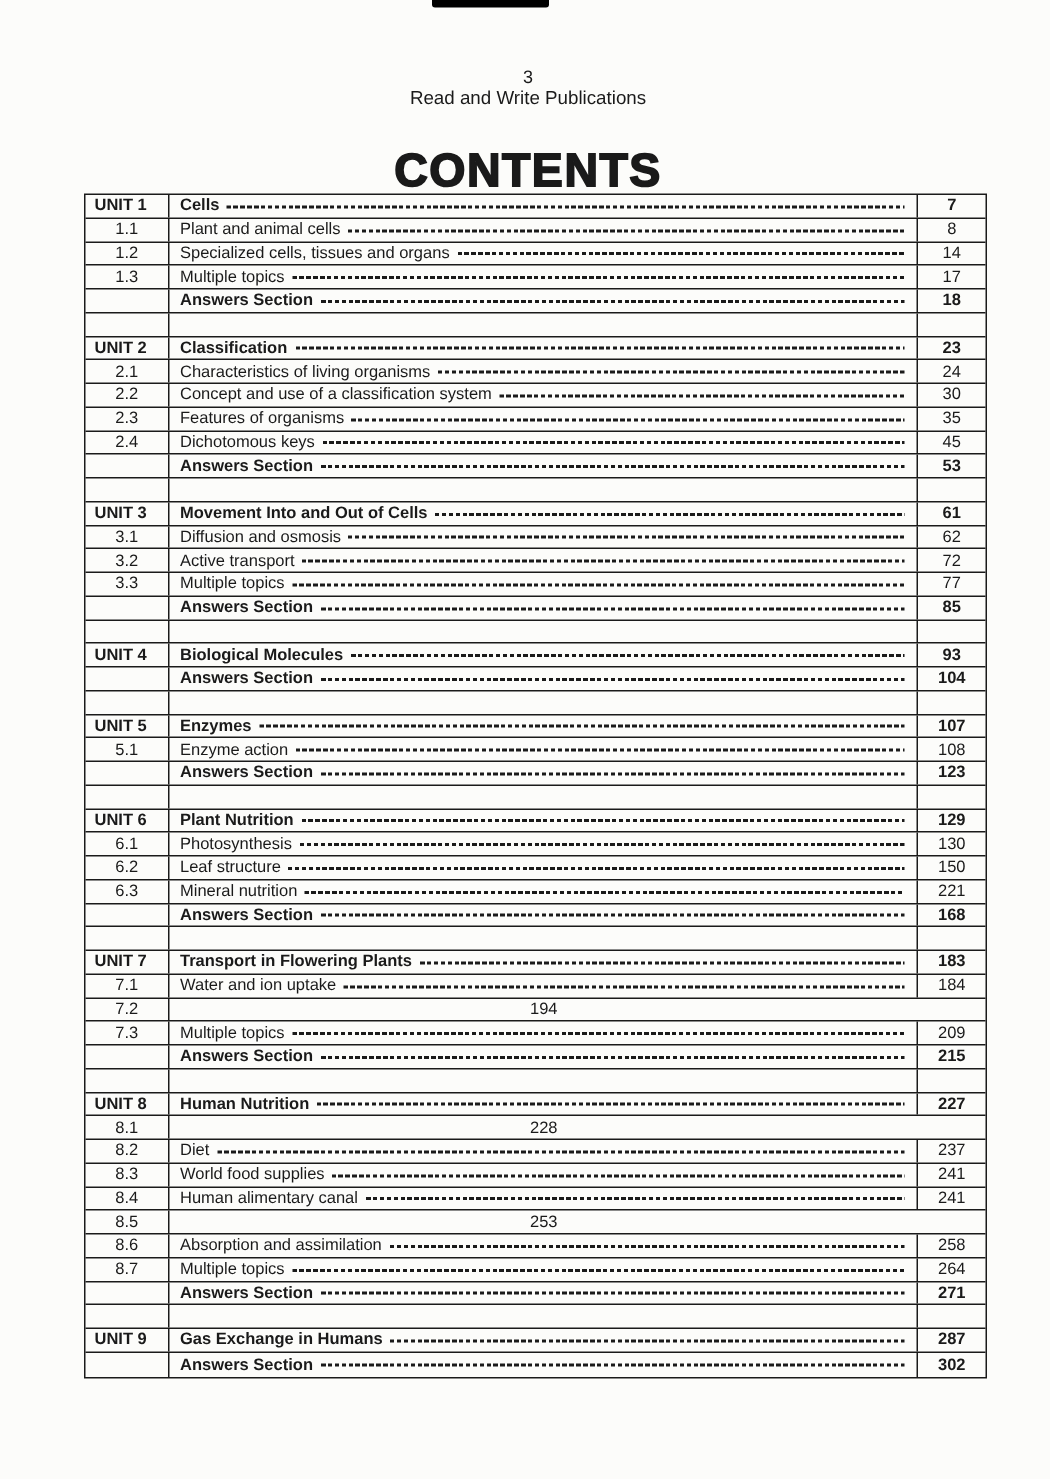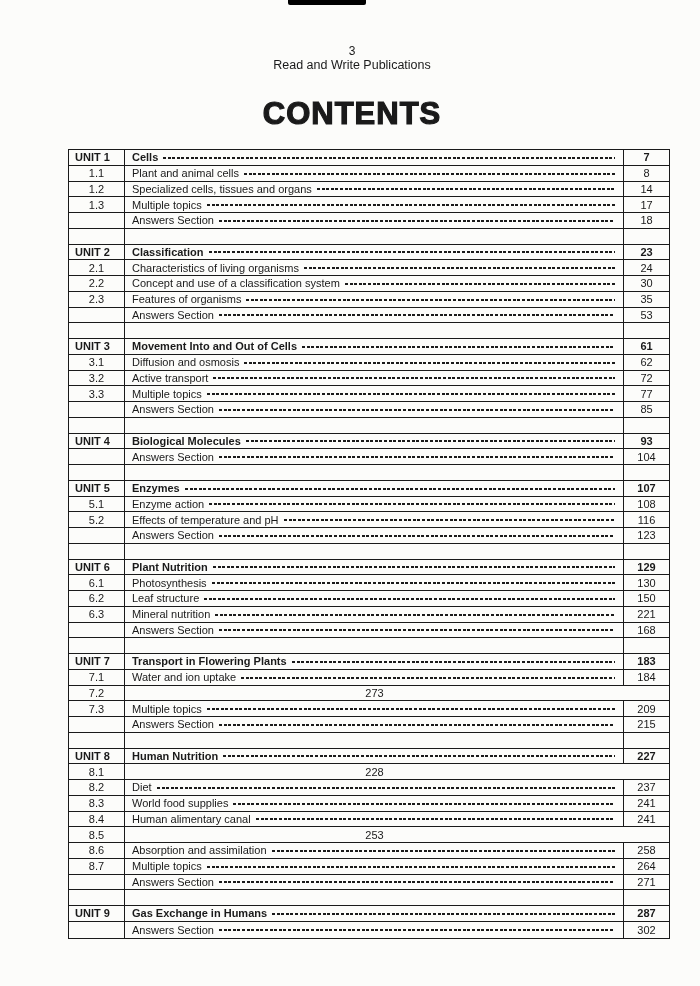--- a/index.html
+++ b/index.html
@@ -25,24 +25,23 @@
   }
   .pagenum{font-size:12px;}
   .publisher{font-size:12.5px;}
   .title{
     position:absolute;top:96px;left:0;width:704px;margin:0;
     text-align:center;
     font-size:31px;font-weight:900;letter-spacing:1px;
     -webkit-text-stroke:1.2px var(--ink,#1a1a1a);
   }
   .toc{
-    position:absolute;left:56px;top:149px;width:600px;
+    position:absolute;left:56px;top:129px;width:600px;
     border:1.6px solid var(--line,#1a1a1a);
     background:var(--paper,#fcfcfa);
-    margin-left:12px;
   }
   .row{
     display:grid;
     grid-template-columns:56px 1fr 45px;
     box-sizing:border-box;
     height:15.75px;
     border-bottom:1.3px solid var(--line,#1a1a1a);
   }
   .row:last-child{border-bottom:none;}
   .cell{
@@ -50,21 +49,21 @@
     box-sizing:border-box;
     font-size:11px;
     overflow:hidden;
     white-space:nowrap;
   }
   .c1{border-right:1.3px solid var(--line,#1a1a1a);justify-content:flex-start;padding-left:6px;}
   .row.sub .c1{justify-content:center;padding-left:0;}
   .c2{border-right:1.3px solid var(--line,#1a1a1a);padding-left:7px;padding-right:6px;}
   .c3{justify-content:center;}
   .row.unit .c1,.row.unit .c2,.row.unit .c3{font-weight:bold;}
-  .row.answers .c2,.row.answers .c3{font-weight:normal;}
+  .row.answers .c2,.row.answers .c3{font-weight:bold;}
   .leader{
     flex:1;height:2px;min-width:10px;
     margin:1px 2px 0 5px;
     background:repeating-linear-gradient(90deg,var(--ink,#1a1a1a) 0 3px,transparent 3px 4.6px);
   }
 </style>
 </head>
 <body>
 
 <div class="page">
@@ -182,20 +181,32 @@
           <span>2.3</span>
         </div>
         <div class="cell c2">
           <span>Features of organisms</span>
           <span class="leader"></span>
         </div>
         <div class="cell c3">
           <span>35</span>
         </div>
       </div>
+      <div class="row sub">
+        <div class="cell c1">
+          <span>2.4</span>
+        </div>
+        <div class="cell c2">
+          <span>Dichotomous keys</span>
+          <span class="leader"></span>
+        </div>
+        <div class="cell c3">
+          <span>45</span>
+        </div>
+      </div>
       <div class="row answers">
         <div class="cell c1"></div>
         <div class="cell c2">
           <span>Answers Section</span>
           <span class="leader"></span>
         </div>
         <div class="cell c3">
           <span>53</span>
         </div>
       </div>
@@ -311,32 +322,20 @@
           <span>5.1</span>
         </div>
         <div class="cell c2">
           <span>Enzyme action</span>
           <span class="leader"></span>
         </div>
         <div class="cell c3">
           <span>108</span>
         </div>
       </div>
-      <div class="row sub">
-        <div class="cell c1">
-          <span>5.2</span>
-        </div>
-        <div class="cell c2">
-          <span>Effects of temperature and pH</span>
-          <span class="leader"></span>
-        </div>
-        <div class="cell c3">
-          <span>116</span>
-        </div>
-      </div>
       <div class="row answers">
         <div class="cell c1"></div>
         <div class="cell c2">
           <span>Answers Section</span>
           <span class="leader"></span>
         </div>
         <div class="cell c3">
           <span>123</span>
         </div>
       </div>
@@ -430,21 +429,21 @@
         </div>
         <div class="cell c3">
           <span>184</span>
         </div>
       </div>
       <div class="row sub">
         <div class="cell c1">
           <span>7.2</span>
         </div>
         <div class="cell c3">
-          <span>273</span>
+          <span>194</span>
         </div>
       </div>
       <div class="row sub">
         <div class="cell c1">
           <span>7.3</span>
         </div>
         <div class="cell c2">
           <span>Multiple topics</span>
           <span class="leader"></span>
         </div>

